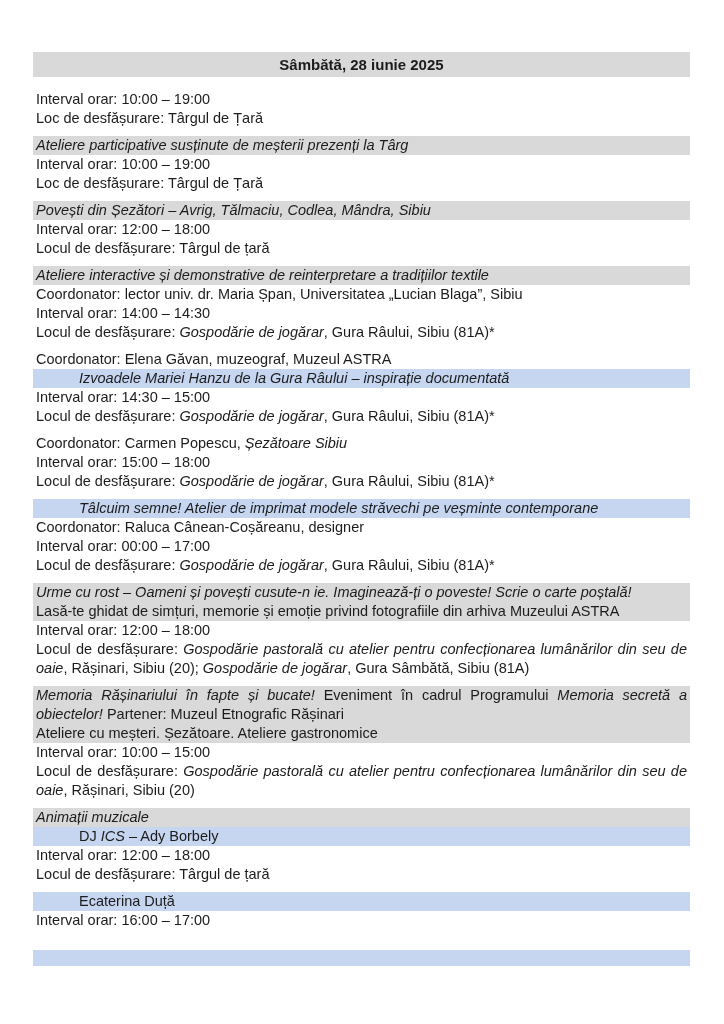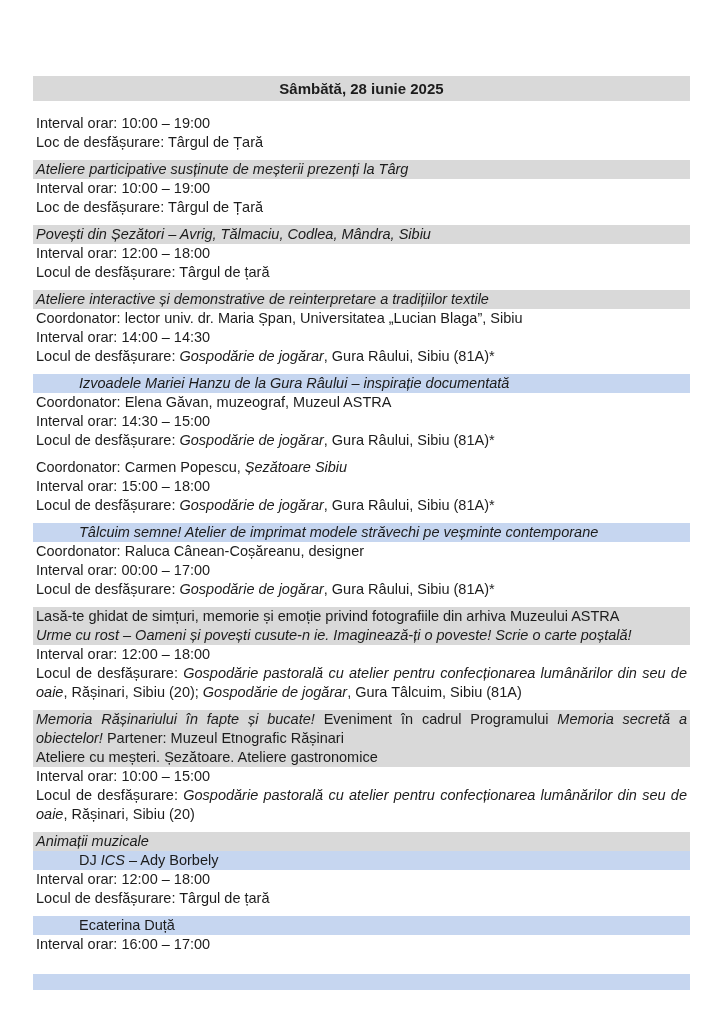--- a/index.html
+++ b/index.html
@@ -10,21 +10,21 @@
   }
   * { box-sizing: border-box; }
   html, body {
     margin: 0; padding: 0;
     width: 724px; height: 1024px;
     background: var(--page-bg);
     overflow: hidden;
   }
   .page {
     width: 724px; height: 836px;
-    padding: 76px 34px 0 33px;
+    padding: 52px 34px 0 33px;
     font-family: "Liberation Sans", sans-serif;
     font-size: 14.5px;
     line-height: 19px;
     color: var(--txt);
   }
   .day-header {
     background: var(--bar-gray);
     text-align: center;
     font-weight: bold;
     font-size: 15px;
@@ -61,41 +61,41 @@
         <div class="block plain"><span>Interval orar: 12:00 – 18:00</span></div>
         <div class="block plain"><span>Locul de desfășurare: Târgul de țară</span></div>
       </div>
       <div class="section">
         <div class="block gray"><span class="it">Ateliere interactive și demonstrative de reinterpretare a tradițiilor textile</span></div>
         <div class="block plain"><span>Coordonator: lector univ. dr. Maria Șpan, Universitatea „Lucian Blaga”, Sibiu</span></div>
         <div class="block plain"><span>Interval orar: 14:00 – 14:30</span></div>
         <div class="block plain"><span>Locul de desfășurare: </span><span class="it">Gospodărie de jogărar</span><span>, Gura Râului, Sibiu (81A)*</span></div>
       </div>
       <div class="section">
+        <div class="block plain"><span>Coordonator: Elena Găvan, muzeograf, Muzeul ASTRA</span></div>
         <div class="block blue indent"><span class="it">Izvoadele Mariei Hanzu de la Gura Râului – inspirație documentată</span></div>
-        <div class="block plain"><span>Coordonator: Elena Găvan, muzeograf, Muzeul ASTRA</span></div>
         <div class="block plain"><span>Interval orar: 14:30 – 15:00</span></div>
         <div class="block plain"><span>Locul de desfășurare: </span><span class="it">Gospodărie de jogărar</span><span>, Gura Râului, Sibiu (81A)*</span></div>
       </div>
       <div class="section">
         <div class="block plain"><span>Coordonator: Carmen Popescu, </span><span class="it">Șezătoare Sibiu</span></div>
         <div class="block plain"><span>Interval orar: 15:00 – 18:00</span></div>
         <div class="block plain"><span>Locul de desfășurare: </span><span class="it">Gospodărie de jogărar</span><span>, Gura Râului, Sibiu (81A)*</span></div>
       </div>
       <div class="section">
         <div class="block blue indent"><span class="it">Tâlcuim semne! Atelier de imprimat modele străvechi pe veșminte contemporane</span></div>
         <div class="block plain"><span>Coordonator: Raluca Cânean-Coșăreanu, designer</span></div>
         <div class="block plain"><span>Interval orar: 00:00 – 17:00</span></div>
         <div class="block plain"><span>Locul de desfășurare: </span><span class="it">Gospodărie de jogărar</span><span>, Gura Râului, Sibiu (81A)*</span></div>
       </div>
       <div class="section">
+        <div class="block gray"><span class="it">Urme cu rost – Oameni și povești cusute-n ie. Imaginează-ți o poveste! Scrie o carte poștală!</span></div>
         <div class="block gray"><span>Lasă-te ghidat de simțuri, memorie și emoție privind fotografiile din arhiva Muzeului ASTRA</span></div>
-        <div class="block gray"><span class="it">Urme cu rost – Oameni și povești cusute-n ie. Imaginează-ți o poveste! Scrie o carte poștală!</span></div>
         <div class="block plain"><span>Interval orar: 12:00 – 18:00</span></div>
-        <div class="block plain justify"><span>Locul de desfășurare: </span><span class="it">Gospodărie pastorală cu atelier pentru confecționarea lumânărilor din seu de oaie</span><span>, Rășinari, Sibiu (20); </span><span class="it">Gospodărie de jogărar</span><span>, Gura Tâlcuim, Sibiu (81A)</span></div>
+        <div class="block plain justify"><span>Locul de desfășurare: </span><span class="it">Gospodărie pastorală cu atelier pentru confecționarea lumânărilor din seu de oaie</span><span>, Rășinari, Sibiu (20); </span><span class="it">Gospodărie de jogărar</span><span>, Gura Sâmbătă, Sibiu (81A)</span></div>
       </div>
       <div class="section">
         <div class="block gray justify"><span class="it">Memoria Rășinariului în fapte și bucate!</span><span> Eveniment în cadrul Programului </span><span class="it">Memoria secretă a obiectelor!</span><span> Partener: Muzeul Etnografic Rășinari</span></div>
         <div class="block gray"><span>Ateliere cu meșteri. Șezătoare. Ateliere gastronomice</span></div>
         <div class="block plain"><span>Interval orar: 10:00 – 15:00</span></div>
         <div class="block plain justify"><span>Locul de desfășurare: </span><span class="it">Gospodărie pastorală cu atelier pentru confecționarea lumânărilor din seu de oaie</span><span>, Rășinari, Sibiu (20)</span></div>
       </div>
       <div class="section">
         <div class="block gray"><span class="it">Animații muzicale</span></div>
         <div class="block blue indent"><span>DJ </span><span class="it">ICS</span><span> – Ady Borbely</span></div>

